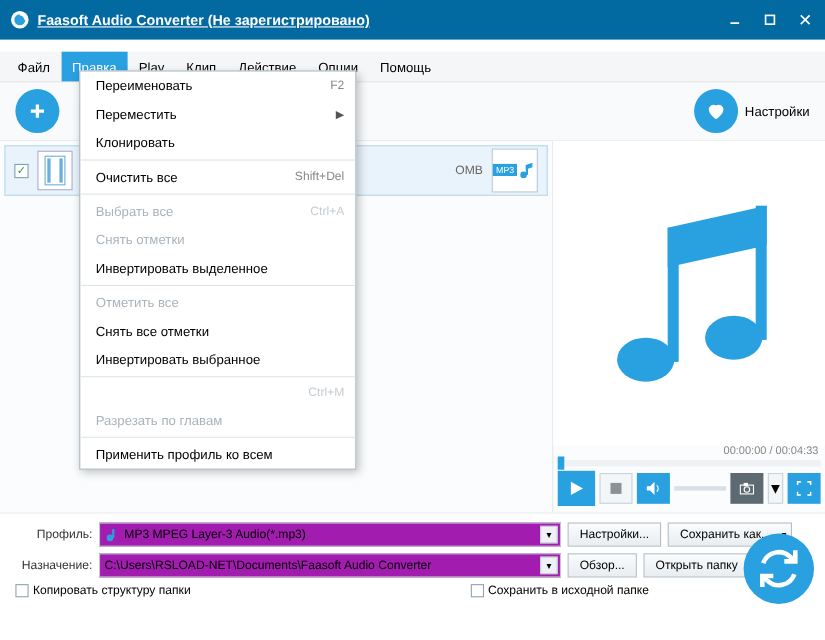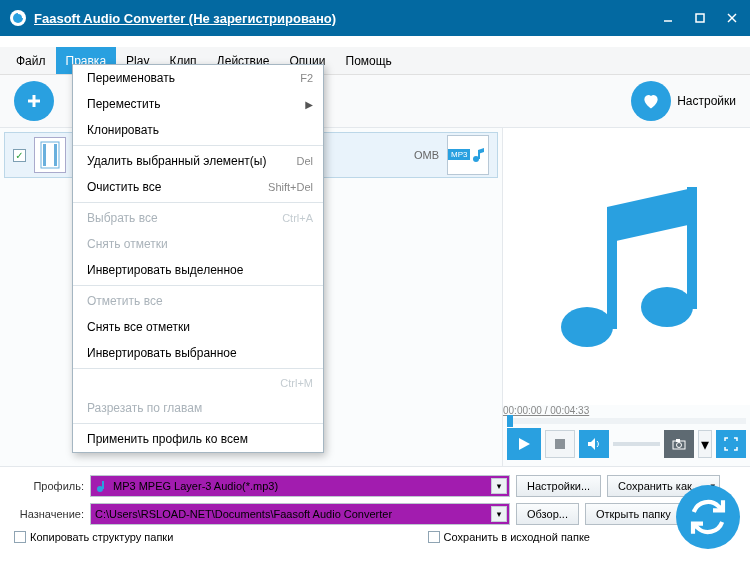--- a/index.html
+++ b/index.html
@@ -25,21 +25,21 @@
 .list-pane { flex: 1; position: relative; padding: 4px; }
 .file-row { display: flex; align-items: center; background: #e9f3fb; border: 1px solid #bcd7e8; height: 46px; gap: 8px; padding: 0 8px; font-size: 11px; }
 .file-row .chk { width: 13px; height: 13px; border: 1px solid #7d9fb3; background: #fff; display: flex; align-items: center; justify-content: center; color: #2a9d3a; font-size: 10px; }
 .file-thumb { width: 32px; height: 36px; background: #fff; border: 1px solid #aac; display: flex; align-items: center; justify-content: center; }
 .file-row .size { margin-left: auto; color: #666; }
 .fmt-badge { width: 42px; height: 40px; border: 1px solid #b8c8d6; background: #fff; display: flex; flex-direction: row; align-items: center; justify-content: center; font-size: 9px; color: #29a0e0; }
 .fmt-tag { background: #29a0e0; color: #fff; padding: 1px 3px; font-size: 8px; margin-bottom: 2px; }
 
 .preview-pane { width: 248px; border-left: 1px solid #e4e8ec; display: flex; flex-direction: column; }
 .preview-area { flex: 1; display: flex; align-items: center; justify-content: center; background: #fff; }
-.time-row { font-size: 10px; color: #888; text-align: left; padding: 0 6px 2px 0; text-decoration: underline; }
+.time-row { font-size: 10px; color: #888; text-align: right; padding: 0 6px 2px 0; }
 .progress-row { height: 6px; background: #eef2f5; margin: 0 4px 4px 4px; position: relative; }
 .progress-row .knob { position: absolute; left: 0; top: -3px; width: 6px; height: 12px; background: #29a0e0; }
 .player-controls { display: flex; gap: 4px; padding: 0 4px 6px 4px; align-items: center; }
 .pc-btn { width: 30px; height: 28px; background: #29a0e0; display: flex; align-items: center; justify-content: center; cursor: pointer; }
 .pc-btn.outline { background: #f3f6f8; border: 1px solid #c9d3da; }
 .pc-btn.big { width: 34px; height: 32px; }
 .pc-btn.dark { background: #5e6a72; }
 .vol-track { flex: 1; height: 4px; background: #d8e0e6; }
 
 .bottom { padding: 8px 10px; font-size: 11px; background: #fff; }
@@ -265,24 +265,20 @@
     </div>
   <div class="dd-item">
       <span>Переместить</span>
       <span class="arr">▶</span>
     </div>
   <div class="dd-item">
       <span>Клонировать</span>
     </div>
   <div class="sep"></div>
   <div class="dd-item">
-      <span>Удалить выбранный элемент(ы)</span>
-      <span class="short">Del</span>
-    </div>
-  <div class="dd-item">
       <span>Очистить все</span>
       <span class="short">Shift+Del</span>
     </div>
   <div class="sep"></div>
   <div class="dd-item disabled">
       <span>Выбрать все</span>
       <span class="short">Ctrl+A</span>
     </div>
   <div class="dd-item disabled">
       <span>Снять отметки</span>

